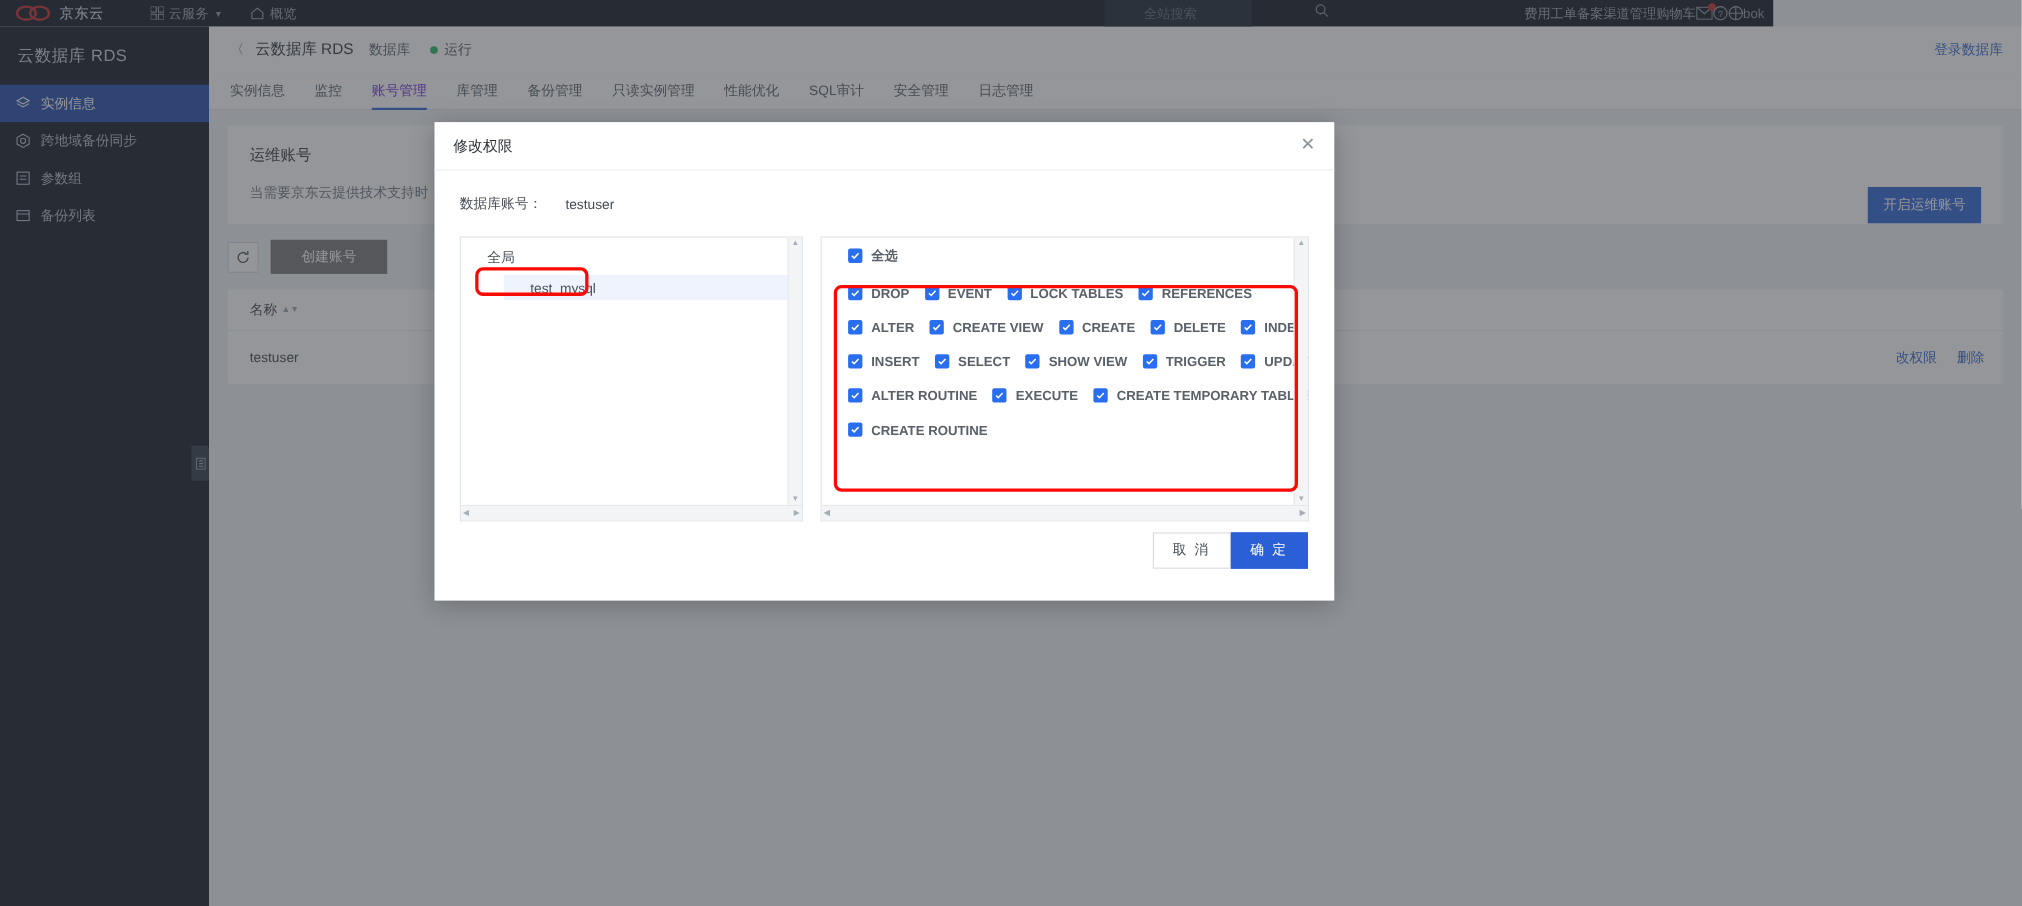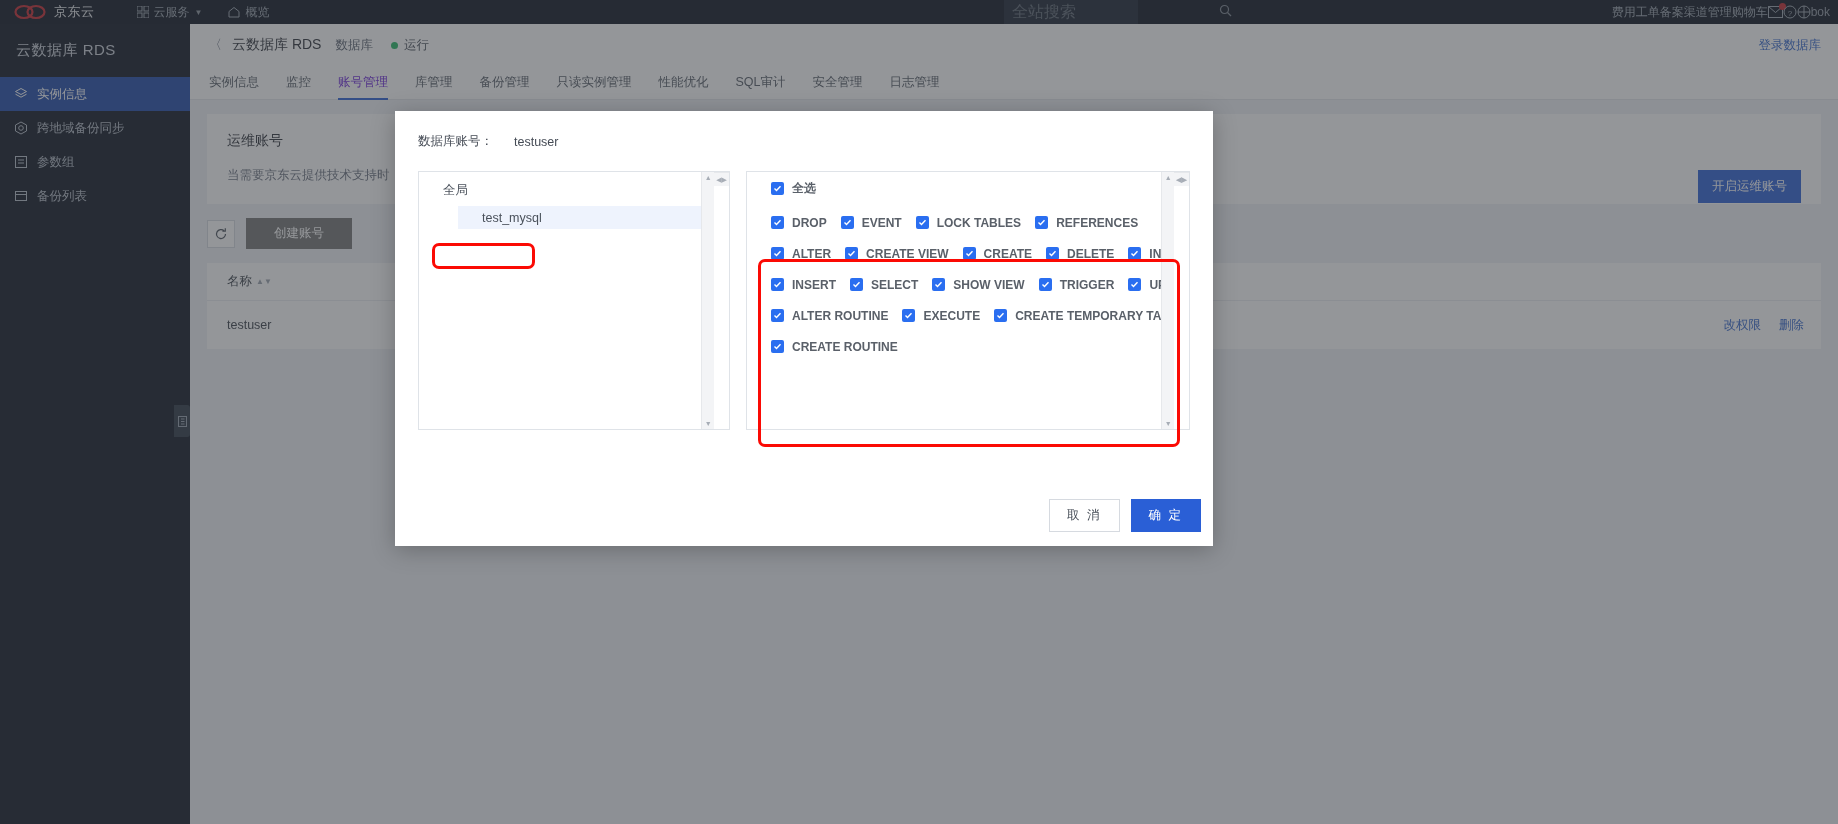--- a/index.html
+++ b/index.html
@@ -6,39 +6,39 @@
   html, body {
     width: 1838px; height: 824px;
     font-family: "Liberation Sans", sans-serif;
     overflow: hidden;
     background: #f0f2f5;
   }
   .app { position: relative; width: 1838px; height: 824px; }
 
   
   .topbar {
-    position: absolute; top: 0; left: 0; width: 1838px; height: 24px;
+    position: absolute; top: 0; left: 0; width: 1612px; height: 24px;
     background: #0c1320; display: flex; align-items: center;
     z-index: 40;
   }
   .logo-wrap { display: flex; align-items: center; margin-left: 14px; gap: 6px; }
   .logo-mark { width: 34px; height: 16px; position: relative; }
   .logo-mark svg { display: block; }
   .logo-text { color: #e6e8eb; font-size: 13px; letter-spacing: .5px; }
   .nav-group { display: flex; align-items: center; margin-left: 42px; gap: 26px; }
   .nav-item { display: flex; align-items: center; gap: 5px; color: #9aa3ae; font-size: 12px; cursor: pointer; }
   .nav-item svg { display: block; }
   .caret { font-size: 8px; color: #8a929c; }
   .search-box {
     position: absolute; left: 1004px; top: 0px; width: 134px; height: 24px;
     background: #1a2332; display: flex; align-items: center; padding: 0 8px;
   }
   .search-box input {
     flex: 1; background: transparent; border: none; outline: none;
-    color: #aab2bd; font-size: 16px; font-family: "Liberation Sans", sans-serif;
+    color: #aab2bd; font-size: 12px; font-family: "Liberation Sans", sans-serif; margin-left: 28px;
   }
   .search-box input::placeholder { color: #5d6773; }
   .right-group {
     position: absolute; right: 0; top: 0; height: 24px;
     display: flex; align-items: center; padding-right: 8px;
   }
   .right-link { color: #9aa3ae; font-size: 12px; cursor: pointer; white-space: nowrap; }
   .icon-btn { position: relative; cursor: pointer; display: flex; align-items: center; }
   .badge-dot {
     position: absolute; top: -3px; right: -3px; width: 7px; height: 7px;
@@ -163,21 +163,21 @@
   }
   .acct-row {
     display: flex; align-items: center; padding: 22px 0 0 23px; gap: 10px;
   }
   .acct-label { font-size: 12.5px; color: #454b55; width: 86px; }
   .acct-value { font-size: 12.5px; color: #454b55; }
 
   .panes { display: flex; padding: 21px 23px 0 23px; gap: 16px; }
   .pane {
     border: 1px solid #dfe3e8; background: #fff; position: relative;
-    display: flex; flex-direction: row;
+    display: flex; flex-direction: column;
   }
   .pane-left { width: 313px; height: 259px; }
   .pane-right { width: 444px; height: 259px; font-weight: bold; }
   .pane-inner { flex: 1; overflow: hidden; position: relative; }
   .pane-head-txt {
     font-size: 12.5px; color: #4a515b; padding: 10px 0 0 24px;
   }
   .db-item {
     height: 23px; display: flex; align-items: center; padding-left: 24px;
     font-size: 12.5px; color: #4a515b; cursor: pointer;
@@ -215,22 +215,22 @@
   
   .annot {
     position: absolute; border: 3px solid #fb0a04; border-radius: 7px;
     z-index: 70; pointer-events: none;
   }
   .annot-db { left: 432px; top: 243px; width: 103px; height: 26px; }
   .annot-perm { left: 758px; top: 259px; width: 422px; height: 188px; }
 
   .modal-foot {
     position: absolute; bottom: 0; left: 0; right: 0; height: 62px;
-    display: flex; align-items: center; justify-content: flex-end;
-    padding-right: 12px; gap: 11px;
+    display: flex; align-items: flex-start; justify-content: flex-end;
+    padding-right: 24px; gap: 0;
   }
   .btn-cancel {
     background: #fff; border: 1px solid #d6dae0; color: #444b55;
     font-size: 12.5px; padding: 7px 17px; cursor: pointer;
     font-family: "Liberation Sans", sans-serif; letter-spacing: 2px;
   }
   .btn-ok {
     background: #2a5fd6; border: 1px solid #2a5fd6; color: #fff;
     font-size: 12.5px; padding: 7px 17px; cursor: pointer;
     font-family: "Liberation Sans", sans-serif; letter-spacing: 2px;
@@ -422,20 +422,24 @@
           <span class="act-link">改权限</span>
           <span class="act-link">删除</span>
         </span>
       </div>
     </div>
   </div>
 
   <div class="overlay"></div>
 
   <div class="modal">
+    <div class="modal-head">
+      <span class="modal-title">修改权限</span>
+      <span class="modal-close">✕</span>
+    </div>
 
     <div class="acct-row">
       <span class="acct-label">数据库账号：</span>
       <span class="acct-value">testuser</span>
     </div>
 
     <div class="panes">
 
       <div class="pane pane-left">
         <div class="pane-inner">

